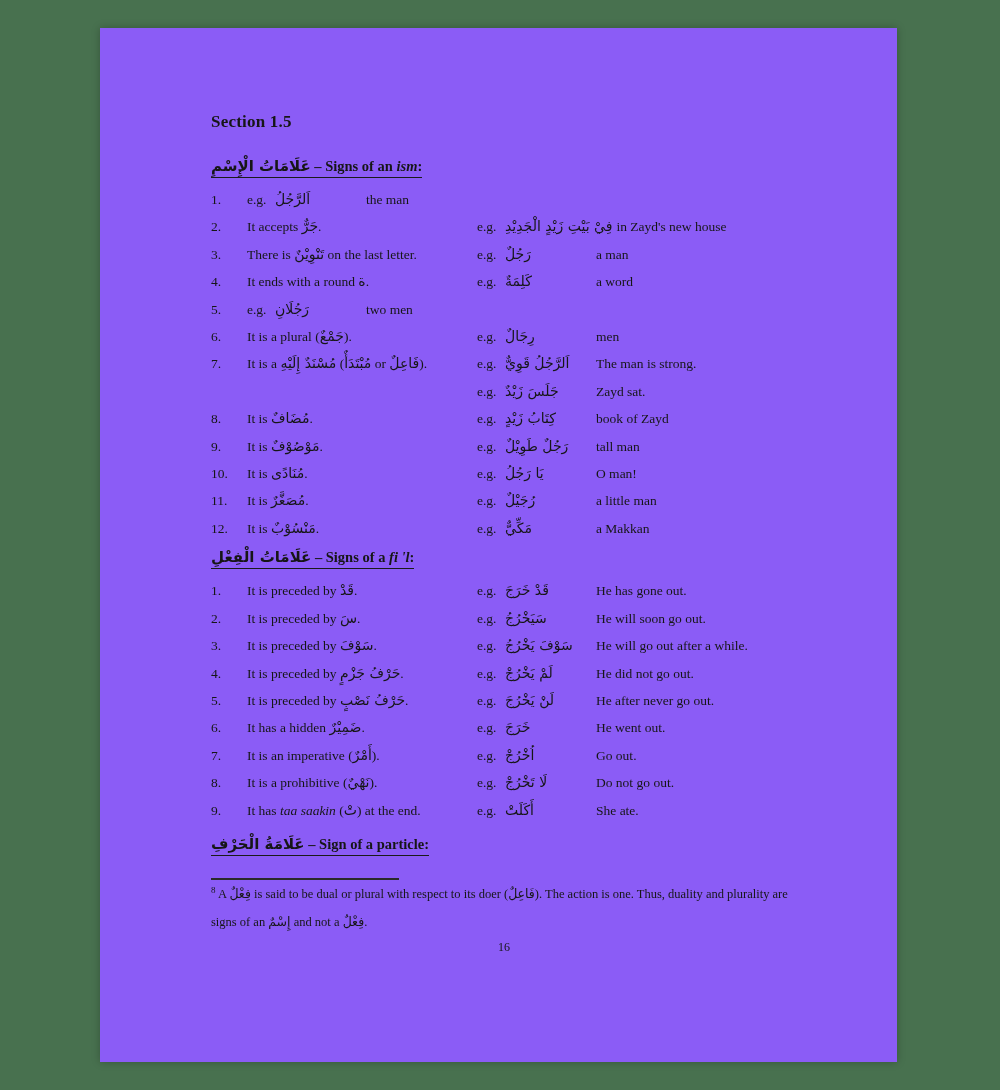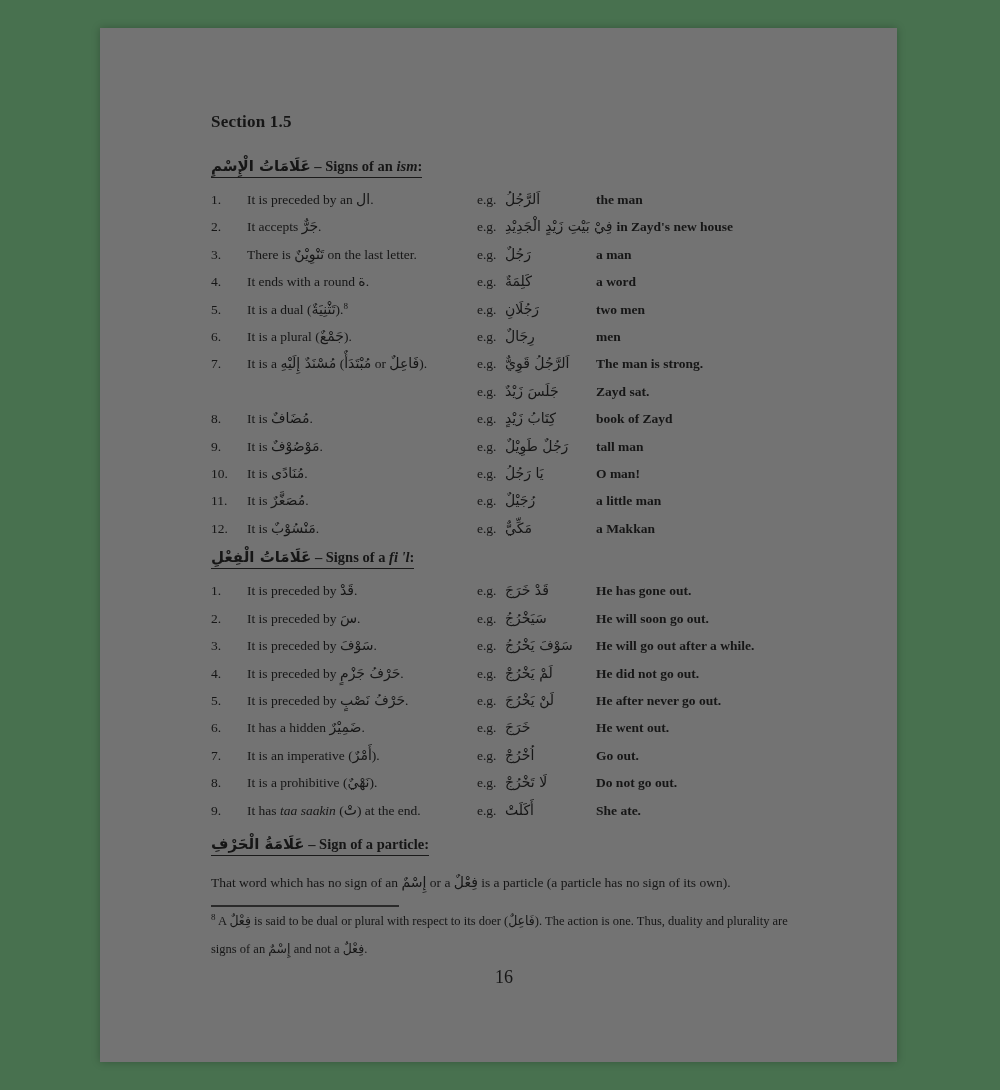--- a/index.html
+++ b/index.html
@@ -6,21 +6,21 @@
   body{
     background:#48714f;
     width:1000px;height:1090px;
     font-family:"Liberation Serif","DejaVu Serif",serif;
     color:#161616;
     position:relative;
   }
   .page{
     position:absolute;left:100px;top:28px;
     width:797px;height:1034px;
-    background:#737373;
+    background:#8b5cf6;
     box-sizing:border-box;
     padding:84px 100px 12px 111px;
     box-shadow:0 0 8px rgba(0,0,0,0.25);
     overflow:hidden;
   }
   .section-title{
     font-size:17px;font-weight:700;letter-spacing:.2px;
     margin:0 0 25px 0;
   }
   .heading{
@@ -35,21 +35,21 @@
   .row{
     display:flex;
     line-height:27.4px;
     font-size:13.5px;
     white-space:nowrap;
   }
   .cell-num{flex:0 0 auto;width:36px;}
   .cell-desc{flex:0 0 auto;width:230px;}
   .cell-eg{flex:0 0 auto;width:28px;}
   .cell-ar{flex:0 0 auto;min-width:91px;padding-right:4px;box-sizing:border-box;}
-  .cell-tr{flex:1 1 auto;font-weight:bold;}
+  .cell-tr{flex:1 1 auto;}
   .ar{
     font-family:"DejaVu Sans",sans-serif;
     font-size:14px;
   }
   .heading .ar{font-size:15px;}
   .it{font-style:italic;}
   sup{font-size:9px;line-height:0;}
   .particle-heading{margin-top:11px;margin-bottom:13px;}
   .particle-body{
     font-size:13.5px;line-height:27px;margin:0;
@@ -60,36 +60,35 @@
     border-top:2px solid #2a2a2a;
   }
   .footnote-text{
     font-size:12.5px;line-height:28px;
     width:586px;
   }
   .footnote-text .ar{font-size:12.5px;}
   .page-number{
     text-align:center;
     margin-top:4px;
-    font-size:18px;
+    font-size:12px;
   }
 </style>
 </head>
 <body>
 
 <div class="page">
   <h1 class="section-title">Section 1.5</h1>
 
   <div id="sections">
   <div class="section">
     <div class="heading"><span class="ar" dir="rtl">عَلَامَاتُ الْإِسْمِ</span><span> – Signs of an </span><span class="it">ism</span><span>:</span></div>
     <div class="list">
   <div class="row">
     <span class="cell-num">1.</span>
-    <span class="cell-desc"><span>It is preceded by an </span><span class="ar" dir="rtl">ال</span><span>.</span></span>
     <span class="cell-eg">e.g.</span>
     <span class="cell-ar"><span class="ar" dir="rtl">اَلرَّجُلُ</span></span>
     <span class="cell-tr">the man</span>
   </div>
 
   <div class="row">
     <span class="cell-num">2.</span>
     <span class="cell-desc"><span>It accepts </span><span class="ar" dir="rtl">جَرٌّ</span><span>.</span></span>
     <span class="cell-eg">e.g.</span>
     <span class="cell-ar"><span class="ar" dir="rtl">فِيْ بَيْتِ زَيْدٍ الْجَدِيْدِ</span></span>
@@ -107,21 +106,20 @@
   <div class="row">
     <span class="cell-num">4.</span>
     <span class="cell-desc"><span>It ends with a round </span><span class="ar" dir="rtl">ة</span><span>.</span></span>
     <span class="cell-eg">e.g.</span>
     <span class="cell-ar"><span class="ar" dir="rtl">كَلِمَةٌ</span></span>
     <span class="cell-tr">a word</span>
   </div>
 
   <div class="row">
     <span class="cell-num">5.</span>
-    <span class="cell-desc"><span>It is a dual (</span><span class="ar" dir="rtl">تَثْنِيَةٌ</span><span>).</span><sup>8</sup></span>
     <span class="cell-eg">e.g.</span>
     <span class="cell-ar"><span class="ar" dir="rtl">رَجُلَانِ</span></span>
     <span class="cell-tr">two men</span>
   </div>
 
   <div class="row">
     <span class="cell-num">6.</span>
     <span class="cell-desc"><span>It is a plural (</span><span class="ar" dir="rtl">جَمْعٌ</span><span>).</span></span>
     <span class="cell-eg">e.g.</span>
     <span class="cell-ar"><span class="ar" dir="rtl">رِجَالٌ</span></span>
@@ -259,21 +257,20 @@
     <span class="cell-eg">e.g.</span>
     <span class="cell-ar"><span class="ar" dir="rtl">أَكَلَتْ</span></span>
     <span class="cell-tr">She ate.</span>
   </div>
 </div>
   </div>
 </div>
 
   <div>
     <div class="heading particle-heading"><span class="ar" dir="rtl">عَلَامَةُ الْحَرْفِ</span><span> – Sign of a particle:</span></div>
-    <p class="particle-body"><span>That word which has no sign of an </span><span class="ar" dir="rtl">إِسْمٌ</span><span> or a </span><span class="ar" dir="rtl">فِعْلٌ</span><span> is a particle (a particle has no sign of its own).</span></p>
   </div>
 
   <div class="footnote">
     <div class="footnote-rule"></div>
     <div class="footnote-text"><sup>8</sup><span> A </span><span class="ar" dir="rtl">فِعْلٌ</span><span> is said to be dual or plural with respect to its doer (</span><span class="ar" dir="rtl">فَاعِلٌ</span><span>). The action is one. Thus, duality and plurality are signs of an </span><span class="ar" dir="rtl">إِسْمٌ</span><span> and not a </span><span class="ar" dir="rtl">فِعْلٌ</span><span>.</span></div>
   </div>
 
   <div class="page-number">16</div>
 </div>
 

